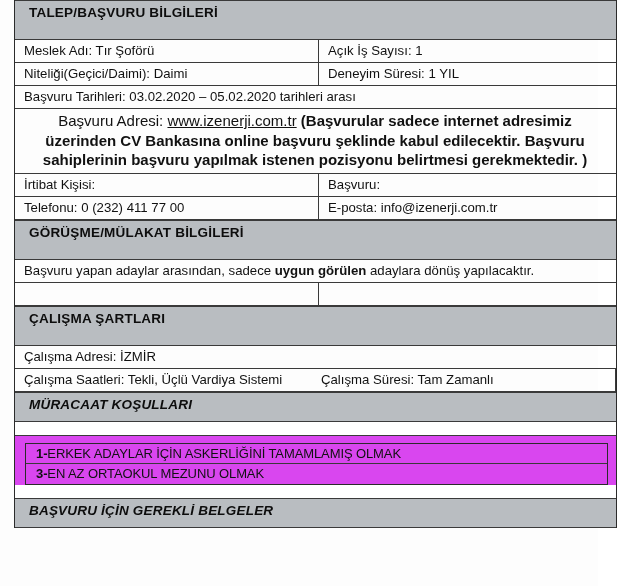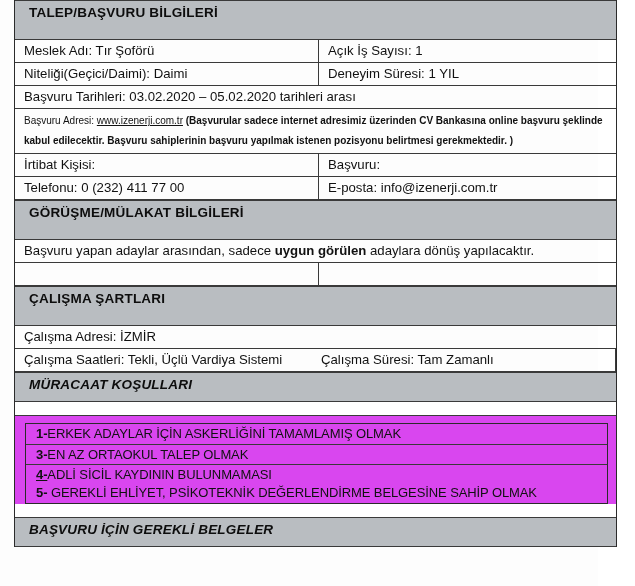--- a/index.html
+++ b/index.html
@@ -63,23 +63,24 @@
     width: 304px;
     border-right: 1.3px solid #3a3a3a;
     flex: 0 0 304px;
   }
   .cell.right { flex: 1 1 auto; }
   .cell.full { width: 100%; white-space: normal; }
   .cell.blank { height: 22px; }
   .para {
     box-sizing: border-box;
     padding: 2px 10px 3px 9px;
-    font-size: 10px;
+    font-size: 15px;
     line-height: 19.5px;
     border-bottom: 1.3px solid #3a3a3a;
+    text-align: center;
   }
   .url {
     text-decoration: underline;
   }
   .b { font-weight: bold; }
   .spacer-white {
     height: 14px;
     border-bottom: 1.3px solid #3a3a3a;
     background: #fff;
     box-sizing: border-box;
@@ -183,25 +184,21 @@
       <div class="cell left">Çalışma Süresi: Tam Zamanlı</div>
     </div>
 
     <div class="band short">MÜRACAAT KOŞULLARI</div>
 
     <div class="spacer-white"></div>
 
     <div class="reqwrap">
       <div class="reqbox">
         <div class="req"><span class="num">1-</span><span>ERKEK ADAYLAR İÇİN ASKERLİĞİNİ TAMAMLAMIŞ OLMAK</span></div>
-        <div class="req"><span class="num">3-</span><span>EN AZ ORTAOKUL TALEP OLMAK</span></div>
-        <div class="req reqpair">
-          <div><span class="num u">4-</span><span>ADLİ SİCİL KAYDININ BULUNMAMASI</span></div>
-          <div><span class="num">5- </span><span>GEREKLİ EHLİYET, PSİKOTEKNİK DEĞERLENDİRME BELGESİNE SAHİP OLMAK</span></div>
-        </div>
+        <div class="req"><span class="num">3-</span><span>EN AZ ORTAOKUL MEZUNU OLMAK</span></div>
       </div>
     </div>
 
     <div class="spacer-plain"></div>
 
     <div class="band short">BAŞVURU İÇİN GEREKLİ BELGELER</div>
 
   </div>
 </div>
 

